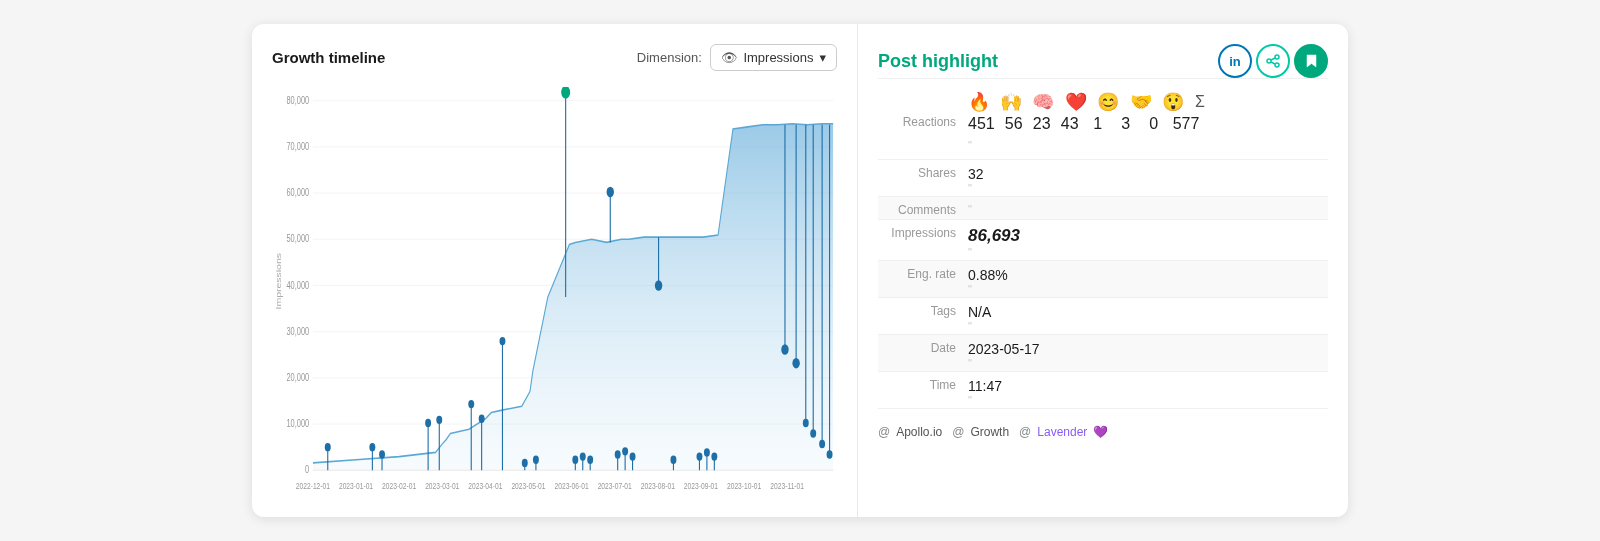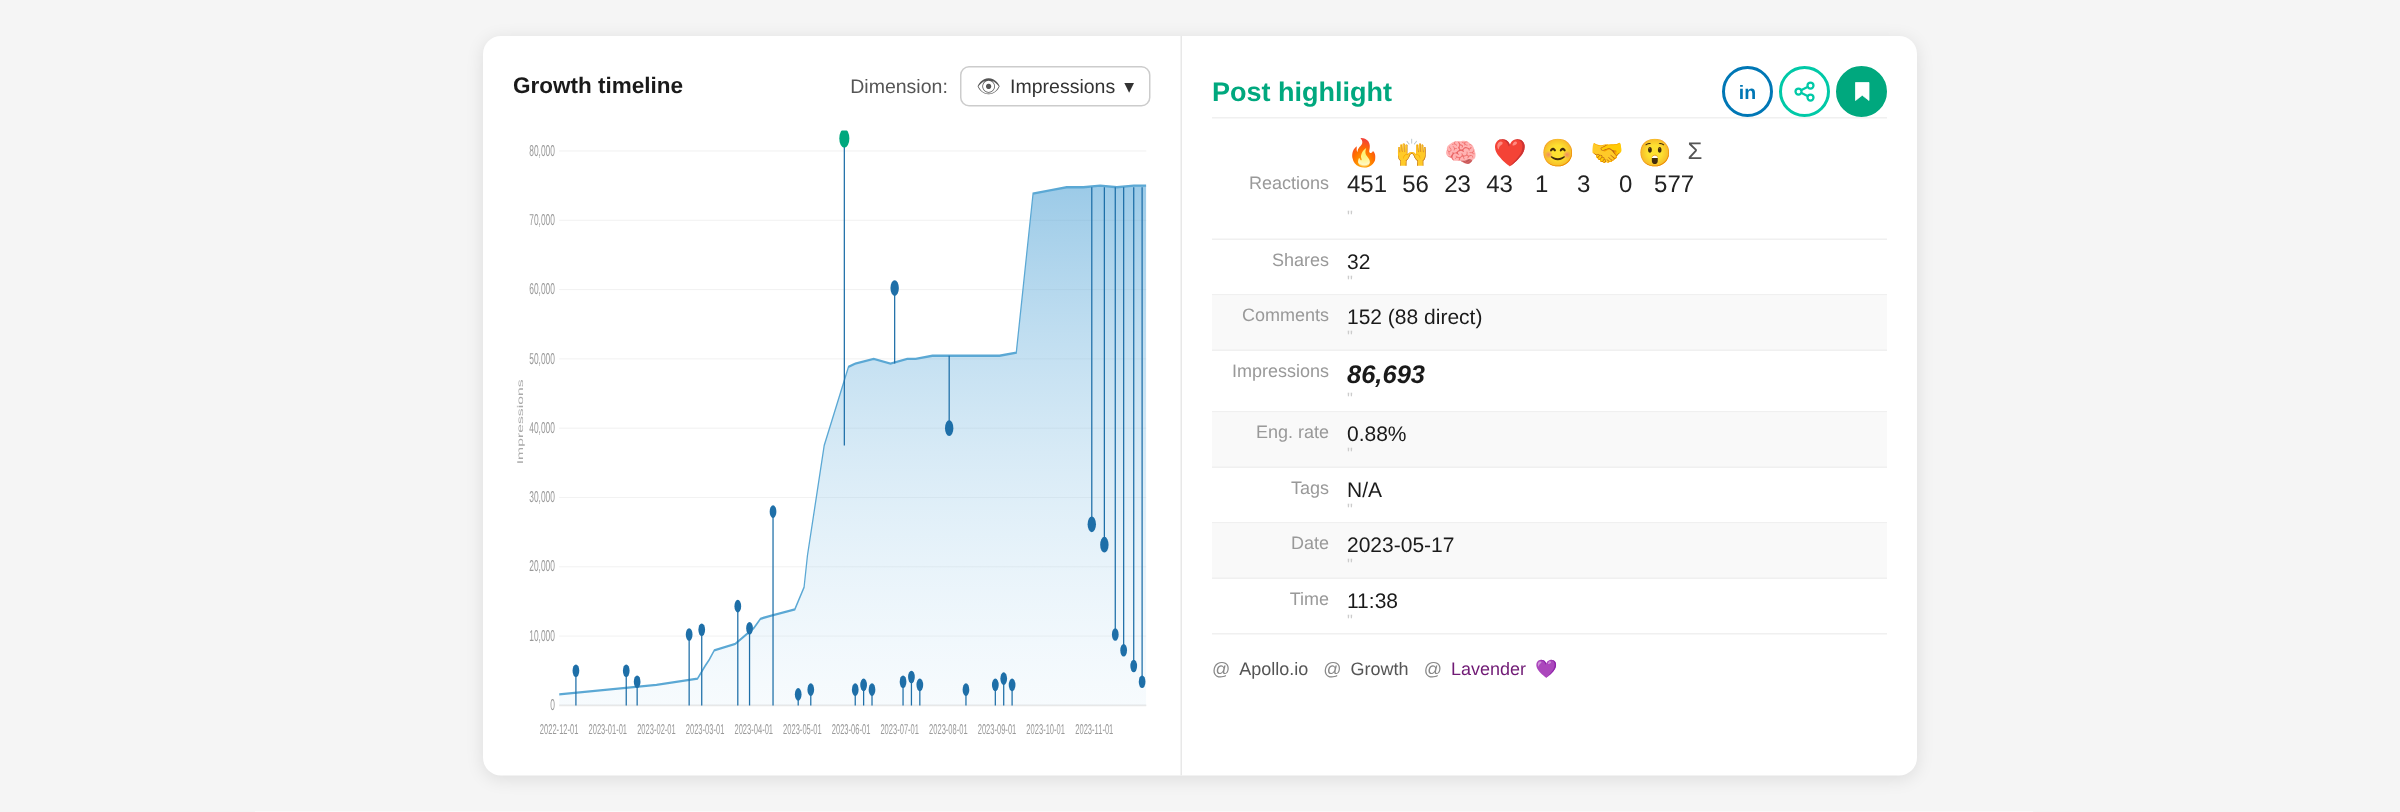--- a/index.html
+++ b/index.html
@@ -6,21 +6,21 @@
     body {
       font-family: -apple-system, BlinkMacSystemFont, 'Segoe UI', sans-serif;
       background: #f5f5f5;
       display: flex;
       justify-content: center;
       align-items: center;
       min-height: 100vh;
     }
     .container {
       display: flex;
-      width: 956px;
+      width: 1096px;
       background: white;
       border-radius: 12px;
       box-shadow: 0 2px 12px rgba(0,0,0,0.1);
       overflow: hidden;
     }
     
     .left-panel {
       flex: 1;
       padding: 20px 20px 10px 20px;
       border-right: 1px solid #e8e8e8;
@@ -136,21 +136,21 @@
       gap: 6px;
       align-items: center;
       font-size: 12px;
     }
     .tag-link {
       color: #888;
       cursor: pointer;
     }
     .tag-apollo { color: #555; }
     .tag-hubspot { color: #555; }
-    .tag-lavender { color: #701a75; }
+    .tag-lavender { color: #8b5cf6; }
     .tag-heart { color: #a855f7; }
 
     
     .info-row {
       display: flex;
       border-bottom: 1px solid #f0f0f0;
     }
     .info-row:nth-child(even) {
       background: #f9f9f9;
     }
@@ -455,21 +455,20 @@
         <div class="info-label">Shares</div>
         <div class="info-value-col">
           <div class="info-value">32</div>
           <div class="info-sub">"</div>
         </div>
       </div>
 
       <div class="info-row" style="background: #f9f9f9;">
         <div class="info-label">Comments</div>
         <div class="info-value-col">
-          <div class="info-value">152 (88 direct)</div>
           <div class="info-sub">"</div>
         </div>
       </div>
 
       <div class="info-row">
         <div class="info-label">Impressions</div>
         <div class="info-value-col">
           <div class="info-value xlarge">86,693</div>
           <div class="info-sub">"</div>
         </div>
@@ -495,21 +494,21 @@
         <div class="info-label">Date</div>
         <div class="info-value-col">
           <div class="info-value">2023-05-17</div>
           <div class="info-sub">"</div>
         </div>
       </div>
 
       <div class="info-row">
         <div class="info-label">Time</div>
         <div class="info-value-col">
-          <div class="info-value">11:38</div>
+          <div class="info-value">11:47</div>
           <div class="info-sub">"</div>
         </div>
       </div>
     </div>
 
     <div class="tags-area">
       <span style="color: #888; font-size: 12px;">@</span>
       <span class="tag-link tag-apollo">Apollo.io</span>
       <span style="color: #888; font-size: 12px; margin-left: 4px;">@</span>
       <span class="tag-link tag-hubspot">Growth</span>

